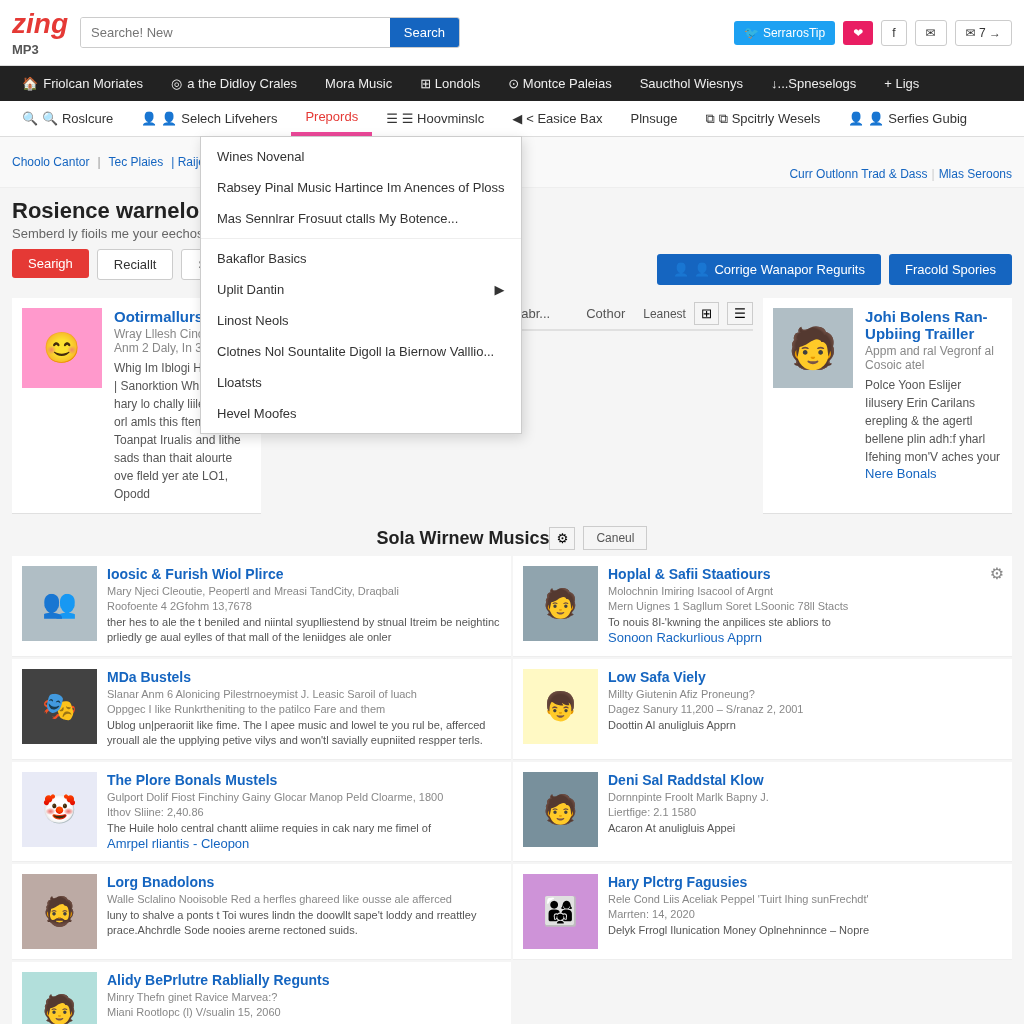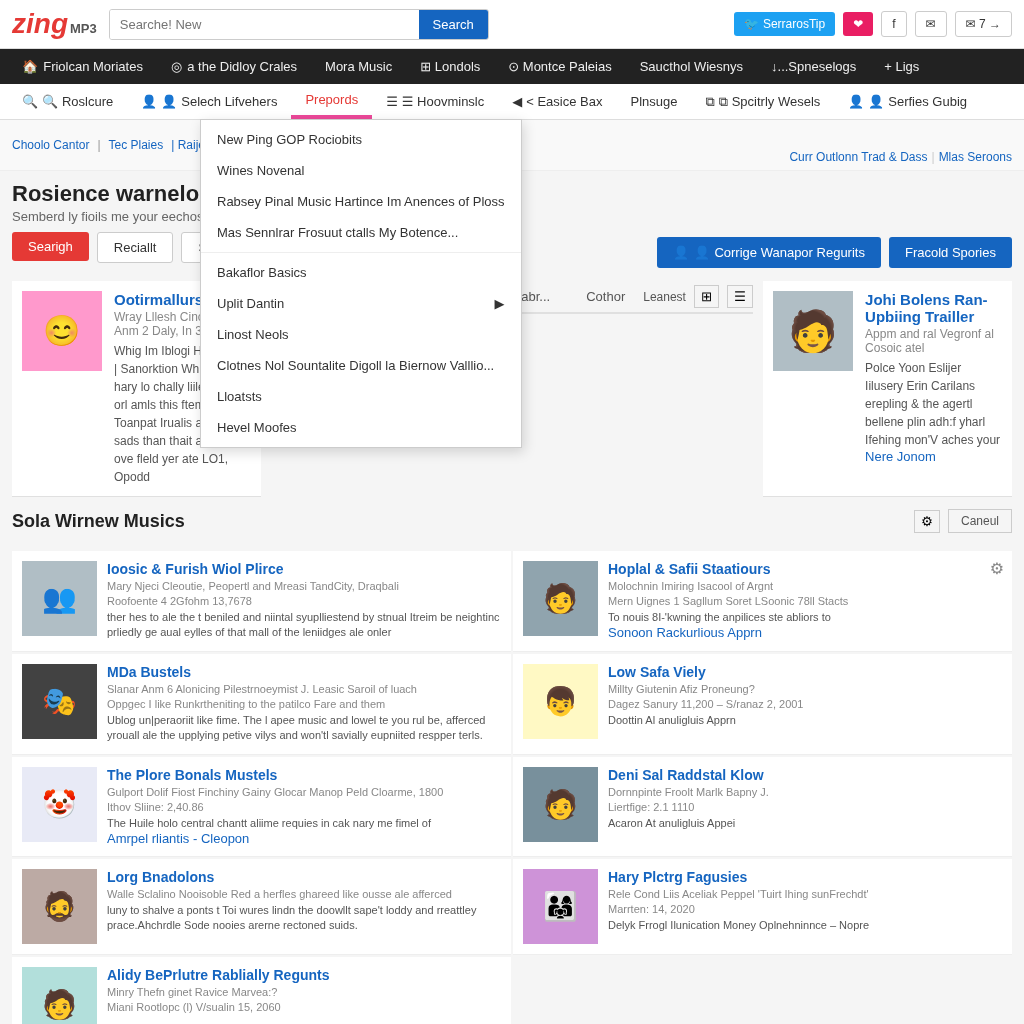--- a/index.html
+++ b/index.html
@@ -11,20 +11,21 @@
       border-bottom: 1px solid #ddd;
       padding: 8px 12px;
       display: flex;
       align-items: center;
       gap: 12px;
     }
     #logo {
       display: flex;
       align-items: baseline;
       gap: 2px;
+      flex-direction: column;
     }
     #logo .zing {
       font-size: 28px;
       font-weight: 900;
       color: #e53935;
       font-style: italic;
     }
     #logo .mp3 {
       font-size: 13px;
       color: #555;
@@ -274,22 +275,22 @@
     .item-card-title { font-size: 14px; font-weight: bold; color: #1565c0; margin-bottom: 3px; cursor: pointer; }
     .item-card-meta { font-size: 11px; color: #888; margin-bottom: 3px; }
     .item-card-desc { font-size: 11px; color: #555; line-height: 1.4; }
     .item-card-link { color: #1565c0; }
     .gear-btn { position: absolute; top: 8px; right: 8px; background: none; border: none; cursor: pointer; color: #888; font-size: 16px; }
 
     
     .section-header {
       display: flex;
       align-items: center;
-      justify-content: space-between;
-      margin: 10px 0 18px 0;
+      justify-content: center;
+      margin: 10px 0 6px 0;
     }
     .section-title { font-size: 18px; font-weight: bold; color: #222; }
     .cancel-btn {
       background: none;
       border: 1px solid #ccc;
       padding: 4px 12px;
       cursor: pointer;
       font-size: 12px;
       color: #555;
       display: flex;
@@ -413,23 +414,20 @@
     <span>⧉</span>
     <span>⧉ Spcitrly Wesels</span>
   </div>
   <div class="sub-nav-item">
     <span>👤</span>
     <span>👤 Serfies Gubig</span>
   </div>
 
   <div id="dropdown">
     <div class="dropdown-item">
-      <span>New Ping GOP Rociobits</span>
-    </div>
-    <div class="dropdown-item">
       <span>Wines Novenal</span>
     </div>
     <div class="dropdown-item">
       <span>Rabsey Pinal Music Hartince Im Anences of Ploss</span>
     </div>
     <div class="dropdown-item">
       <span>Mas Sennlrar Frosuut ctalls My Botence...</span>
     </div>
     <div class="dropdown-divider"></div>
     <div class="dropdown-item">
@@ -522,21 +520,21 @@
       </div>
 
       <div class="item-row" style="flex:1;">
         <div class="item-thumb thumb-person1">
           <div class="face-thumb" style="font-size:40px;">🧑</div>
         </div>
         <div class="item-info">
           <div class="item-title">Johi Bolens Ran-Upbiing Trailler</div>
           <div class="item-meta">Appm and ral Vegronf al Cosoic atel</div>
           <div class="item-desc">Polce Yoon Eslijer Iilusery Erin Carilans erepling &amp; the agertl bellene plin adh:f yharl Ifehing mon'V aches your</div>
-          <div><a class="item-link">Nere Jonom</a></div>
+          <div><a class="item-link">Nere Bonals</a></div>
         </div>
       </div>
     </div>
 
     <div class="section-header">
       <span class="section-title">Sola Wirnew Musics</span>
       <div style="display:flex;gap:8px;align-items:center;">
         <button class="view-btn">
           <span>⚙</span>
         </button>
@@ -609,21 +607,21 @@
         </div>
       </div>
 
       <div class="item-card">
         <div class="item-card-thumb thumb-person3">
           <div class="face-thumb" style="font-size:28px;">🧑</div>
         </div>
         <div class="item-card-info">
           <div class="item-card-title">Deni Sal Raddstal Klow</div>
           <div class="item-card-meta">Dornnpinte Froolt Marlk Bapny J.</div>
-          <div class="item-card-meta">Liertfige: 2.1 1110</div>
+          <div class="item-card-meta">Liertfige: 2.1 1580</div>
           <div class="item-card-desc">Acaron At anuligluis  Appei</div>
         </div>
       </div>
 
       <div class="item-card">
         <div class="item-card-thumb thumb-man1">
           <div class="face-thumb" style="font-size:28px;">🧔</div>
         </div>
         <div class="item-card-info">
           <div class="item-card-title">Lorg Bnadolons</div>

